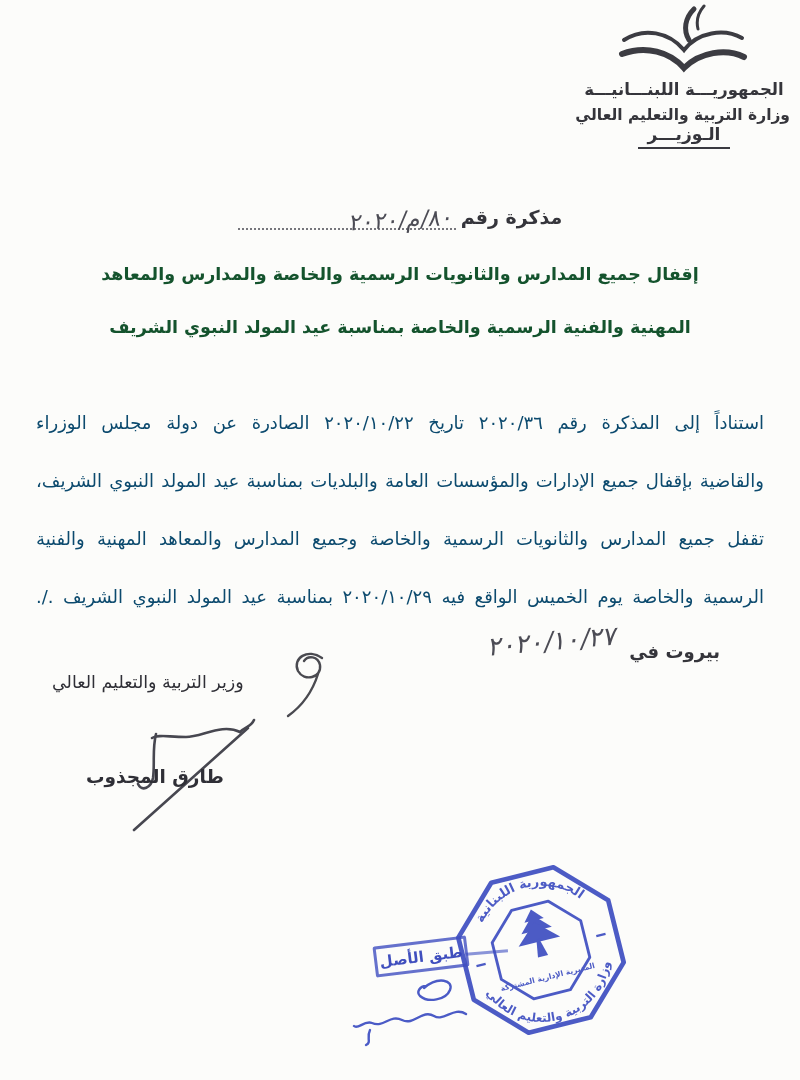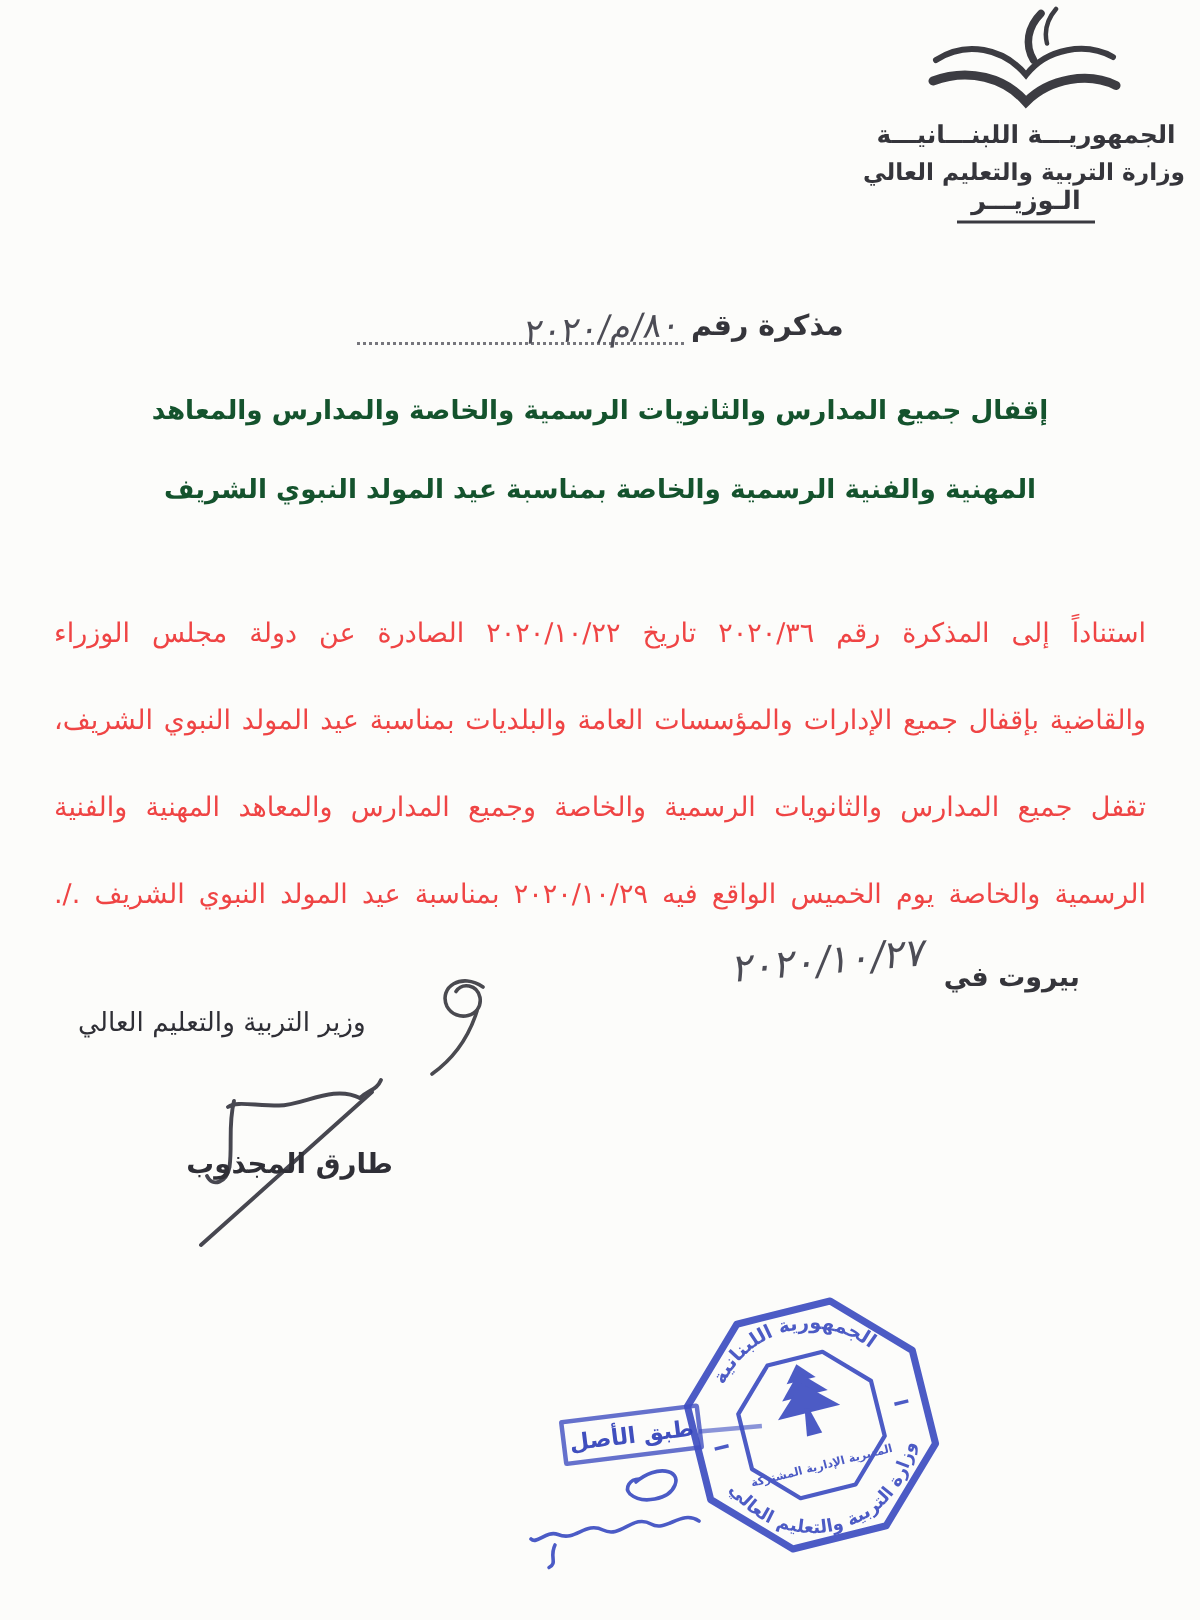--- a/index.html
+++ b/index.html
@@ -22,32 +22,32 @@
   .memo-dots{position:relative;width:218px;height:36px;border-bottom:2px dotted #76767c;}
   .hand{color:#4c4c55;white-space:nowrap;}
   .memo-num{position:absolute;bottom:-2px;right:4px;font-size:23px;letter-spacing:3px;
     transform:rotate(-3deg) skewX(-10deg);transform-origin:bottom right;}
   
   .title{position:absolute;top:248px;left:40px;right:40px;direction:rtl;text-align:center;
     font-weight:bold;font-size:17.5px;color:#14532d;}
   .t-line{height:53px;line-height:53px;white-space:nowrap;}
   
   .body-block{position:absolute;top:394px;left:36px;right:36px;direction:rtl;
-    font-size:18px;color:#ef4444;}
+    font-size:18px;color:#0c4a6e;}
   .b-line{height:58px;line-height:58px;text-align:justify;text-align-last:justify;white-space:nowrap;}
   
   .dateline{position:absolute;top:618px;right:80px;direction:rtl;display:flex;
     align-items:flex-end;gap:12px;height:48px;}
   .date-label{font-size:18px;font-weight:bold;padding-bottom:4px;white-space:nowrap;margin-top:32px;}
   .hand-date{font-size:26px;letter-spacing:4px;padding-bottom:10px;
     transform:rotate(-5deg) skewX(-12deg);}
   
   .sig-title{position:absolute;top:672px;left:52px;font-size:17.5px;font-weight:normal;
     direction:rtl;white-space:nowrap;color:#2f2f36;}
-  .sig-name{position:absolute;top:766px;left:86px;width:176px;text-align:right;
+  .sig-name{position:absolute;top:766px;left:86px;width:176px;text-align:left;
     font-size:18.5px;font-weight:bold;direction:rtl;color:#2f2f36;}
   .flourish{position:absolute;left:266px;top:638px;}
   .big-sig{position:absolute;left:110px;top:700px;}
   
   .stamp{position:absolute;left:446px;top:852px;opacity:.92;}
   .truecopy{position:absolute;left:374px;top:941px;width:88px;height:25px;
     border:3px solid rgba(62,78,193,.8);border-radius:2px;
     display:flex;align-items:center;justify-content:center;direction:rtl;
     color:rgba(48,64,185,.92);font-size:15px;font-weight:bold;letter-spacing:1px;
     transform:rotate(-7deg);white-space:nowrap;}

